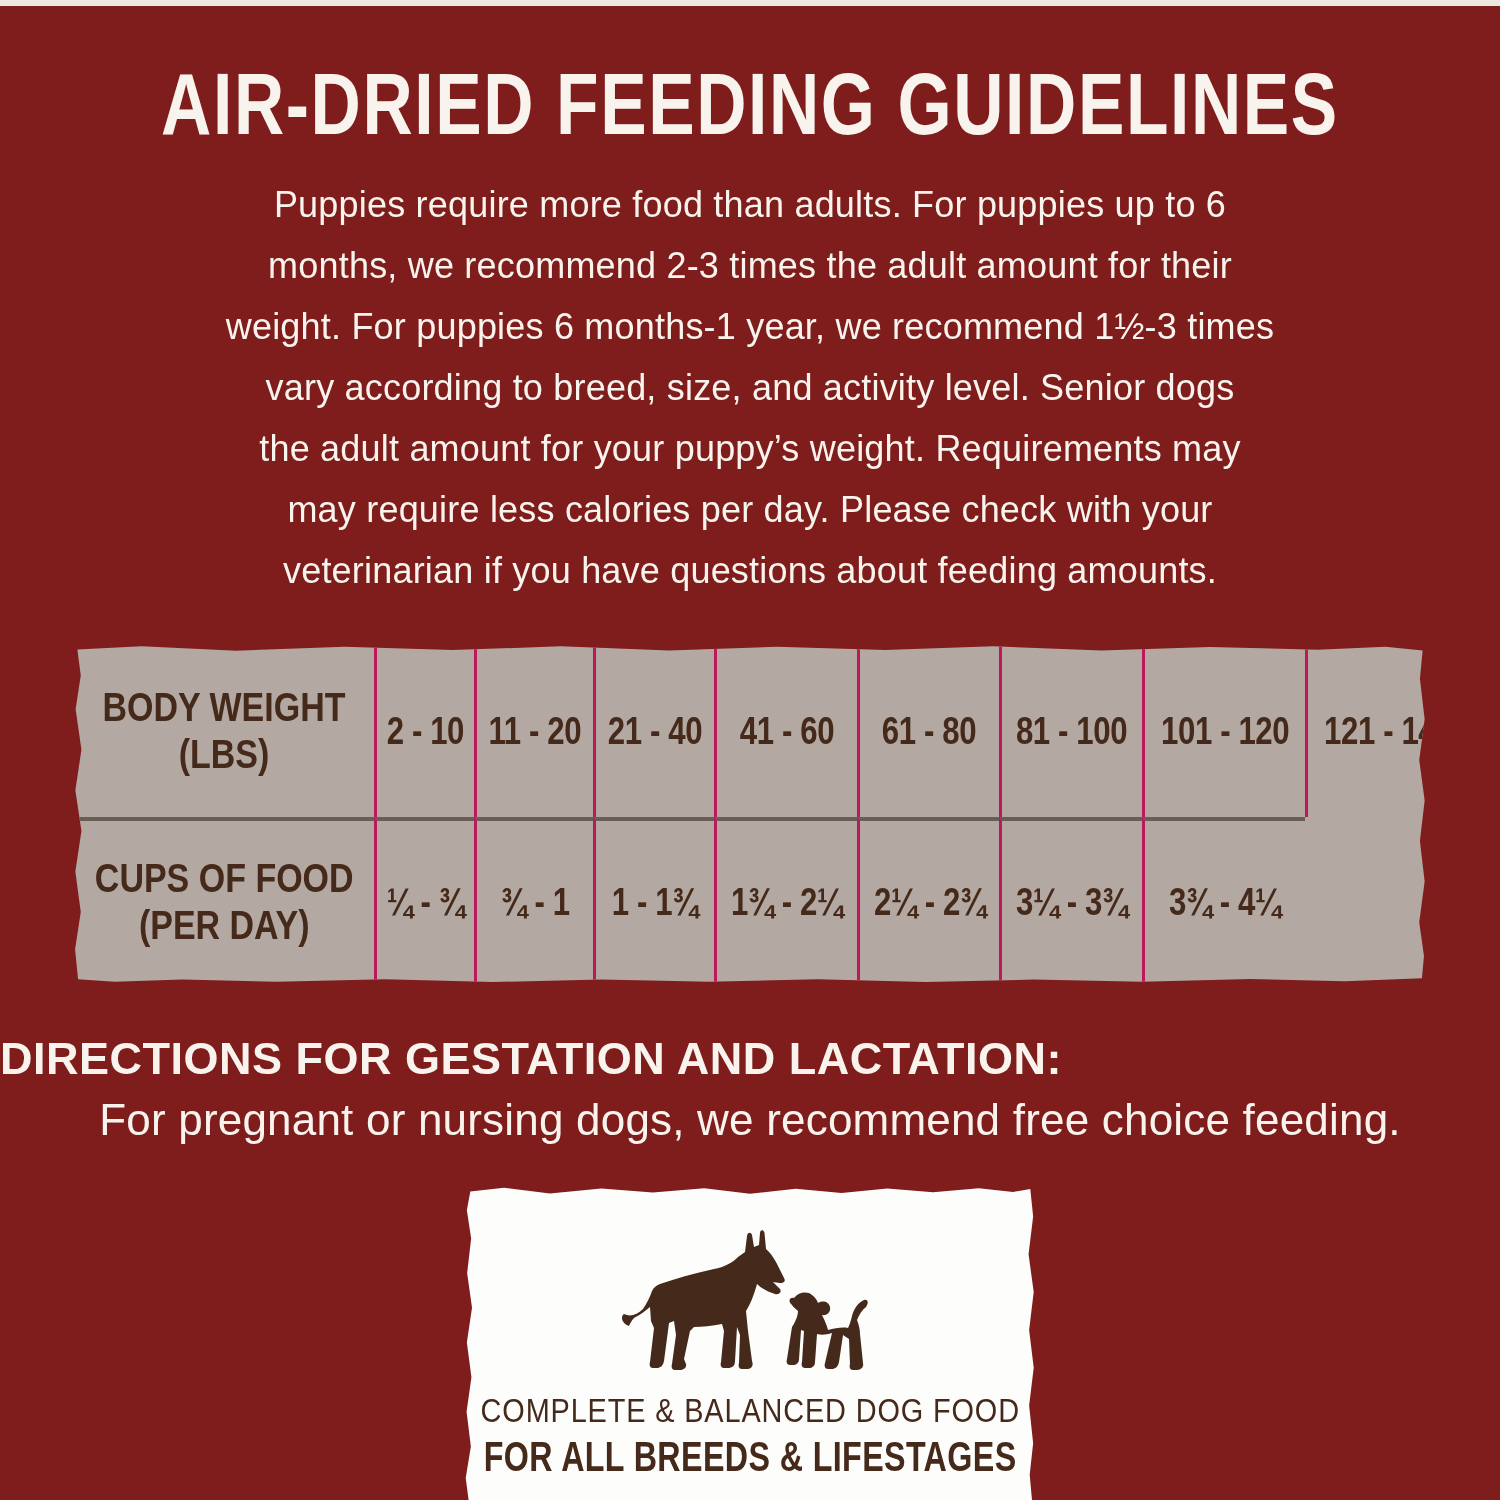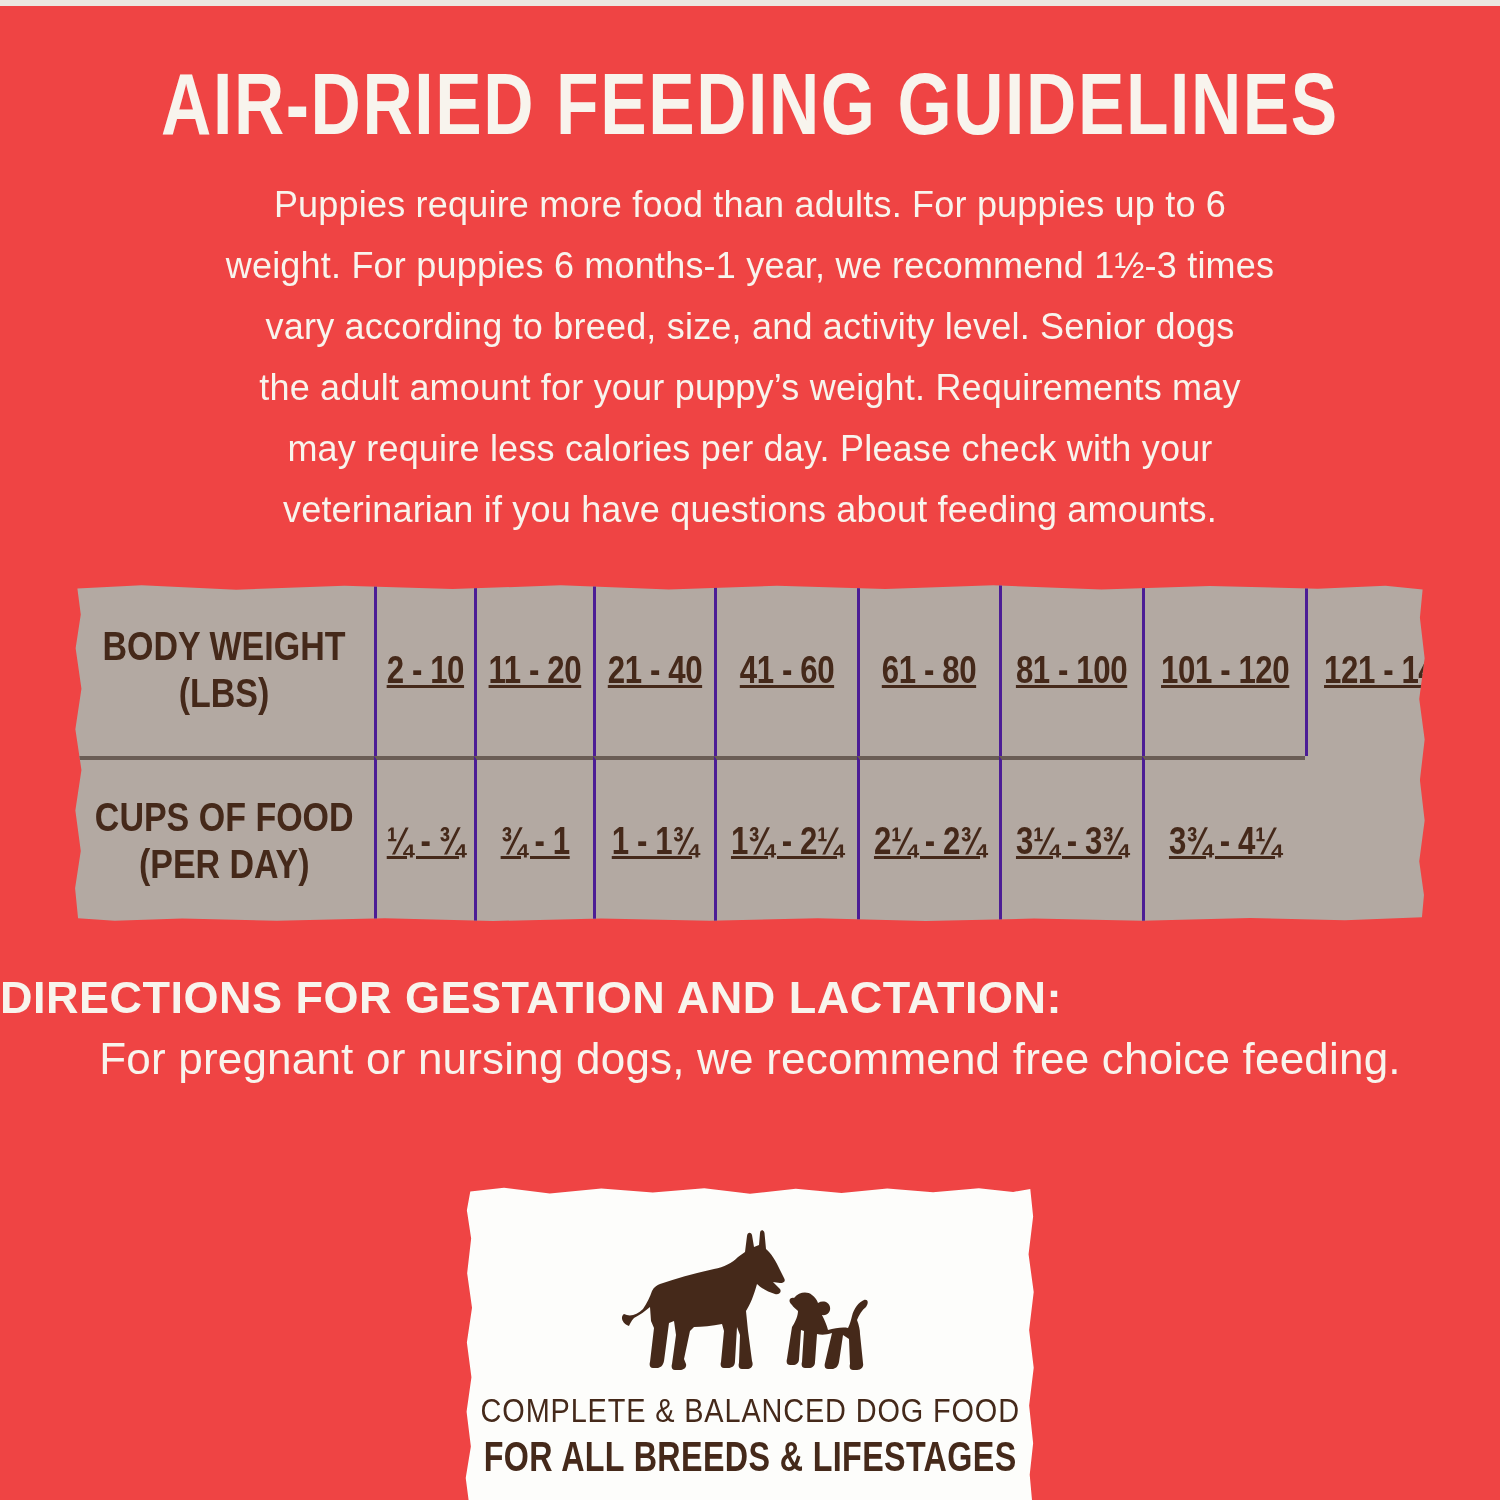--- a/index.html
+++ b/index.html
@@ -1,42 +1,42 @@
 <!DOCTYPE html>
 <html><head>
 <meta charset="utf-8">
 <style>
   * { box-sizing: border-box; }
   html, body { margin: 0; padding: 0; }
   body {
     width: 1500px; height: 1500px; position: relative; overflow: hidden;
     background: #ffffff; font-family: "Liberation Sans", sans-serif;
   }
-  .canvas { position: absolute; inset: 0; background: #ef4444; color: #f8f4ed; }
+  .canvas { position: absolute; inset: 0; background: #7f1d1d; color: #f8f4ed; }
   .edge-top { position: absolute; top: 0; left: 0; width: 100%; height: 6px; background: #ece7e0; }
 
   .title {
     margin: 0; padding-top: 54px; text-align: center;
     font-size: 87px; font-weight: 700; letter-spacing: 2px;
     transform: scaleX(0.80); transform-origin: 50% 50%; white-space: nowrap;
   }
 
   .intro { margin-top: 20px; }
   .intro .line {
     font-size: 36px; line-height: 61px; text-align: center; letter-spacing: 0.2px;
   }
 
   .gtable {
     margin: 44px auto 0; width: 1352px; height: 338px;
     display: grid; grid-template-columns: 300px repeat(8, 1fr); grid-template-rows: 172px 166px;
     background: #b3a9a2; color: #45291a;
     clip-path: polygon(0.25% 1.3%, 5% 0.4%, 12% 1.7%, 20% 0.5%, 28% 1.5%, 36% 0.4%, 44% 1.6%, 52% 0.5%, 60% 1.5%, 68% 0.4%, 76% 1.6%, 84% 0.6%, 92% 1.4%, 97% 0.5%, 99.75% 1.6%, 99.55% 10%, 99.9% 22%, 99.5% 34%, 99.9% 46%, 99.55% 58%, 99.9% 70%, 99.5% 82%, 99.85% 92%, 99.7% 98.6%, 94% 99.5%, 87% 98.8%, 79% 99.6%, 71% 99%, 63% 99.7%, 55% 98.9%, 47% 99.6%, 39% 99%, 31% 99.7%, 23% 98.9%, 15% 99.6%, 8% 99%, 3% 99.6%, 0.3% 98.9%, 0.08% 90%, 0.5% 79%, 0.1% 67%, 0.55% 55%, 0.1% 43%, 0.55% 31%, 0.12% 19%, 0.5% 9%);
   }
   .cell { display: flex; align-items: center; justify-content: center; font-weight: 700; }
-  .cell.v { border-left: 3px solid #4c1d95; text-decoration: underline; }
+  .cell.v { border-left: 3px solid #be185d; }
   .cell.r2 { border-top: 4px solid #6a5d55; }
   .cond { transform: scaleX(0.80); transform-origin: 50% 50%; white-space: nowrap; text-align: center; }
   .num { font-size: 39px; letter-spacing: -0.5px; }
   .label-cell .cond { transform: scaleX(0.85); font-size: 40px; line-height: 1.18; }
   .label-cell .cond span { display: block; }
 
   .dir-h {
     margin: 50px 0 0; text-align: left;
     font-size: 45px; font-weight: 700; letter-spacing: 0.5px;
   }
@@ -55,20 +55,21 @@
 </head>
 <body>
 
 <div class="canvas">
   <div class="edge-top"></div>
 
   <h1 class="title">AIR-DRIED FEEDING GUIDELINES</h1>
 
   <div class="intro">
     <div class="line">Puppies require more food than adults. For puppies up to 6</div>
+    <div class="line">months, we recommend 2-3 times the adult amount for their</div>
     <div class="line">weight. For puppies 6 months-1 year, we recommend 1½-3 times</div>
     <div class="line">vary according to breed, size, and activity level. Senior dogs</div>
     <div class="line">the adult amount for your puppy’s weight. Requirements may</div>
     <div class="line">may require less calories per day. Please check with your</div>
     <div class="line">veterinarian if you have questions about feeding amounts.</div>
   </div>
 
   <div class="gtable">
 
     <div class="cell label-cell">

